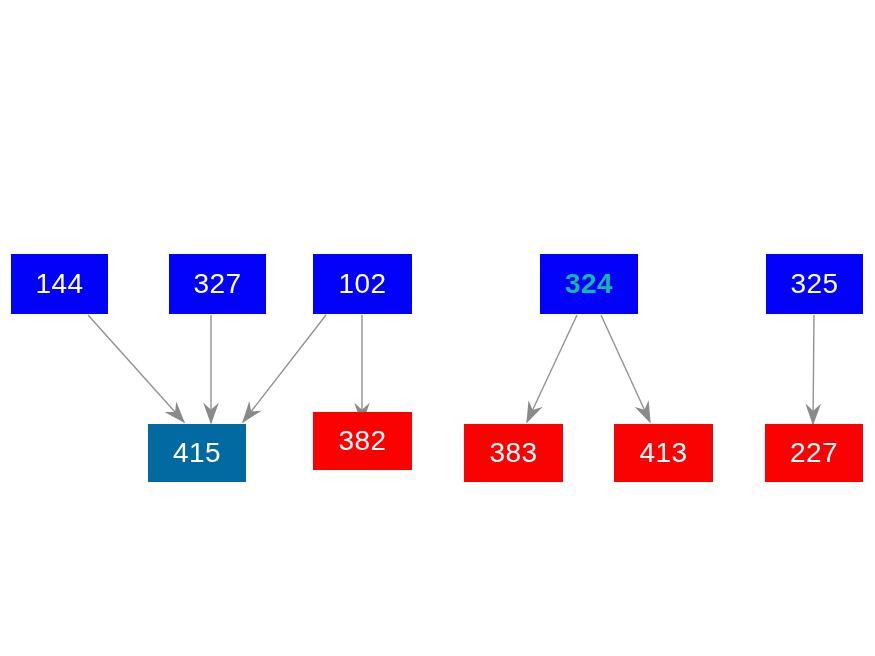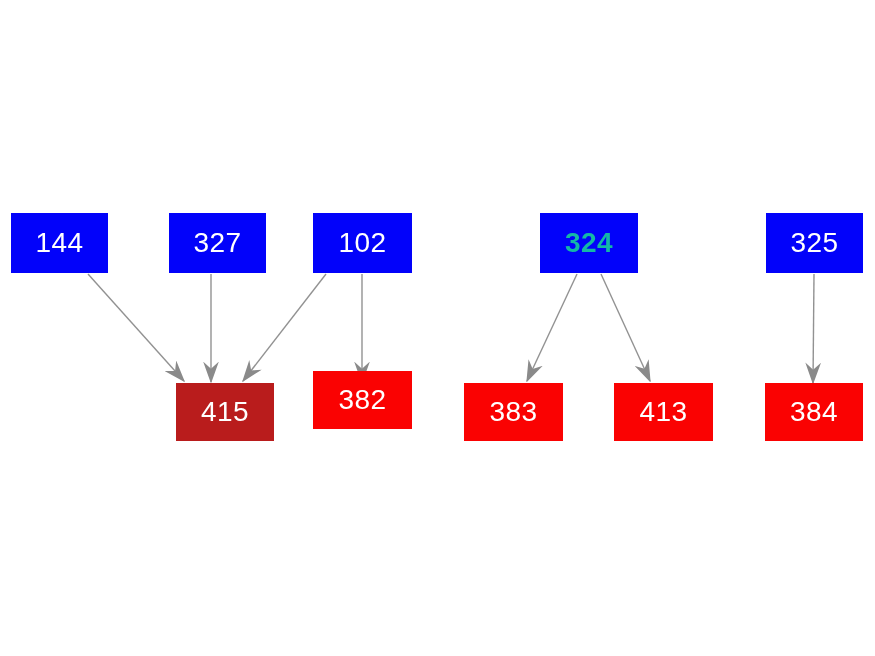--- a/index.html
+++ b/index.html
@@ -7,20 +7,21 @@
     padding: 0;
     background: #ffffff;
     font-family: "Liberation Sans", sans-serif;
   }
   .stage {
     position: relative;
     width: 875px;
     height: 464px;
     background: #ffffff;
     overflow: hidden;
+    margin-top: 41px;
   }
   .edges-layer {
     position: absolute;
     left: 0;
     top: 0;
     width: 875px;
     height: 656px;
   }
   .graph-node {
     position: absolute;
@@ -63,29 +64,29 @@
       </div>
       <div class="graph-node" style="left: 313px; top: 213px; width: 99px; height: 60px; background: rgb(2, 2, 250); color: rgb(255, 255, 255);">
         <span>102</span>
       </div>
       <div class="graph-node" style="left: 540px; top: 213px; width: 98px; height: 60px; background: rgb(2, 2, 250); color: #14b8a6; font-weight: bold;">
         <span>324</span>
       </div>
       <div class="graph-node" style="left: 766px; top: 213px; width: 97px; height: 60px; background: rgb(2, 2, 250); color: rgb(255, 255, 255);">
         <span>325</span>
       </div>
-      <div class="graph-node" style="left: 176px; top: 383px; width: 98px; height: 58px; background: #b91c1c; color: rgb(255, 255, 255); text-align: right;">
+      <div class="graph-node" style="left: 148px; top: 383px; width: 98px; height: 58px; background: #0369a1; color: rgb(255, 255, 255); text-align: right;">
         <span>415</span>
       </div>
       <div class="graph-node" style="left: 313px; top: 371px; width: 99px; height: 58px; background: rgb(250, 2, 2); color: rgb(255, 255, 255);">
         <span>382</span>
       </div>
       <div class="graph-node" style="left: 464px; top: 383px; width: 99px; height: 58px; background: rgb(250, 2, 2); color: #ffffff;">
         <span>383</span>
       </div>
       <div class="graph-node" style="left: 614px; top: 383px; width: 99px; height: 58px; background: rgb(250, 2, 2); color: rgb(255, 255, 255); text-align: center;">
         <span>413</span>
       </div>
       <div class="graph-node" style="left: 765px; top: 383px; width: 98px; height: 58px; background: rgb(250, 2, 2); color: rgb(255, 255, 255);">
-        <span>384</span>
+        <span>227</span>
       </div>
     </div>
 </div>
 
 </body></html>

